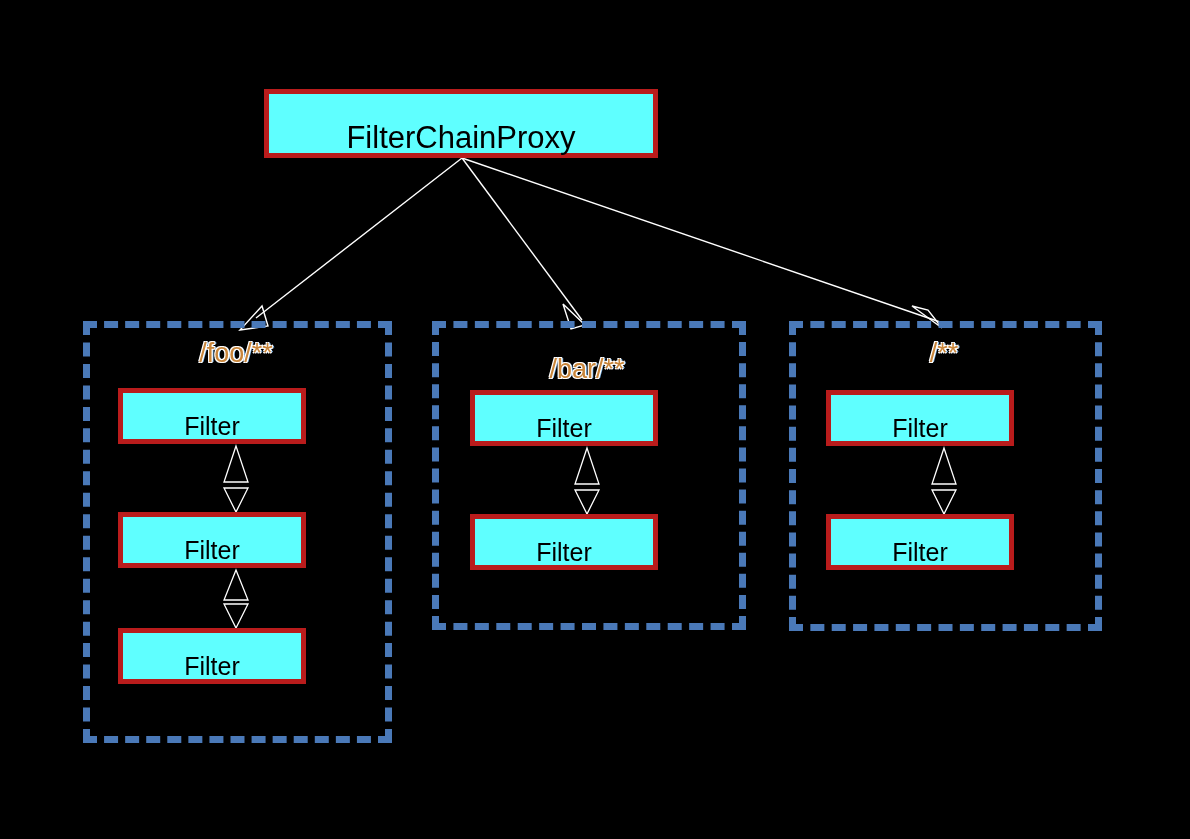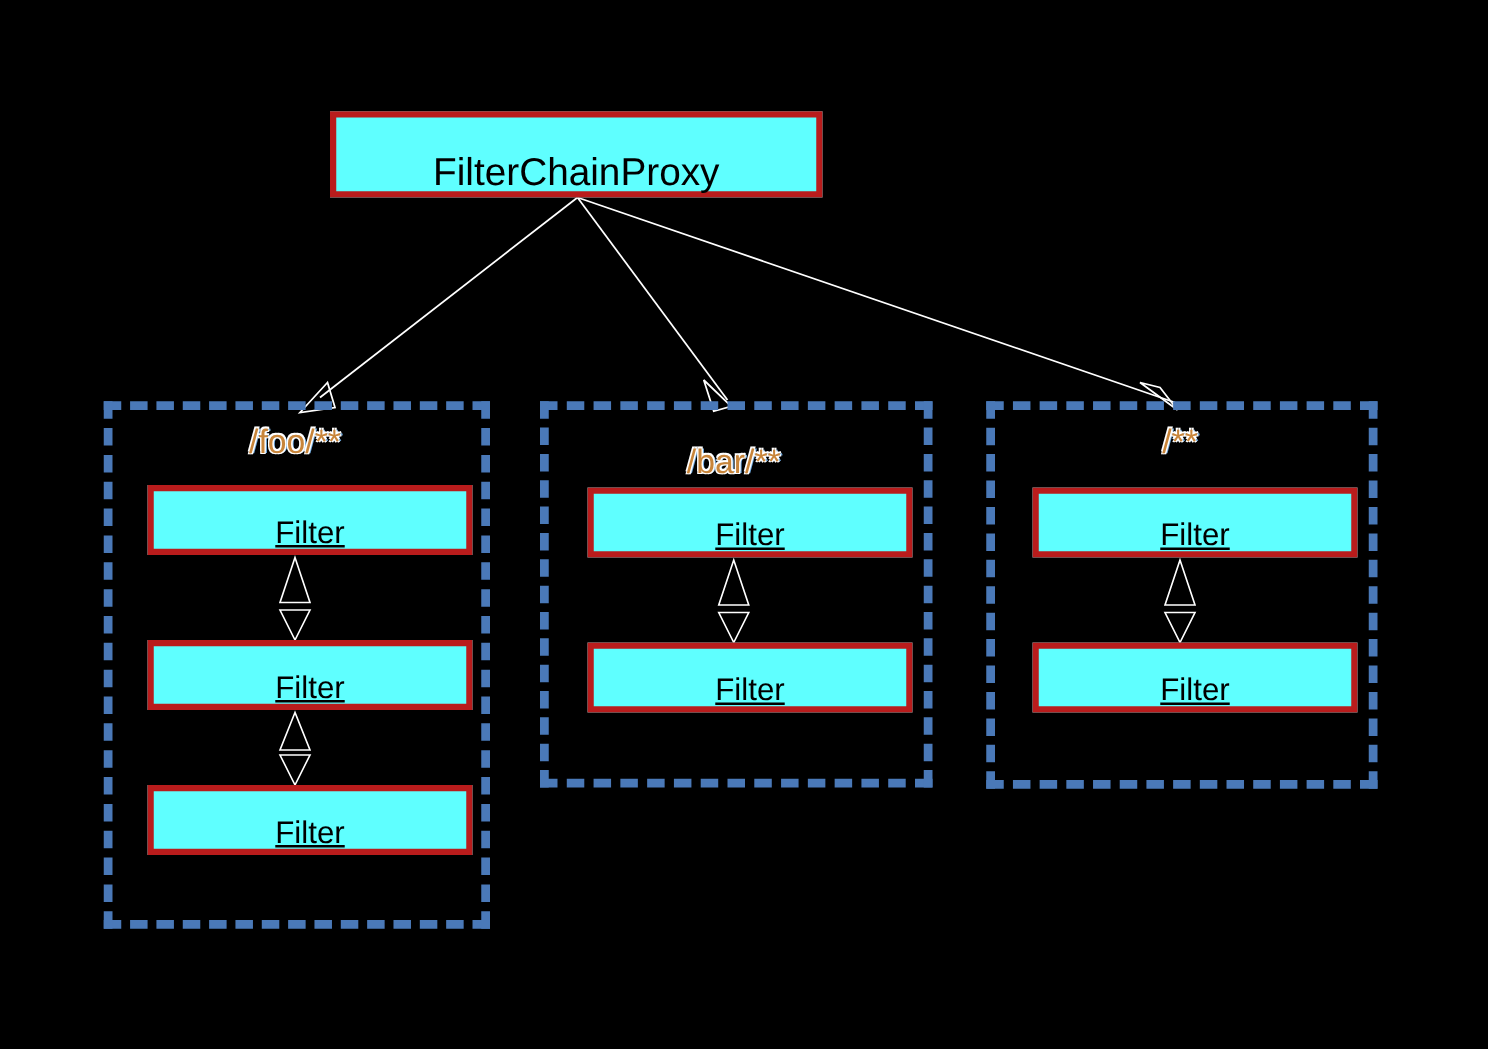--- a/index.html
+++ b/index.html
@@ -45,24 +45,23 @@
 
   .root-box {
     left: 264px;
     top: 89px;
     width: 394px;
     height: 69px;
     font-size: 31px;
   }
 
   .filter-box {
-    width: 260px;
+    width: 188px;
     height: 56px;
     font-size: 25px;
-    text-decoration: underline;
   }
 
   
   .chain-group {
     position: absolute;
     box-sizing: border-box;
     border: 7px dashed #4A79B8;
     background: transparent;
   }
 

